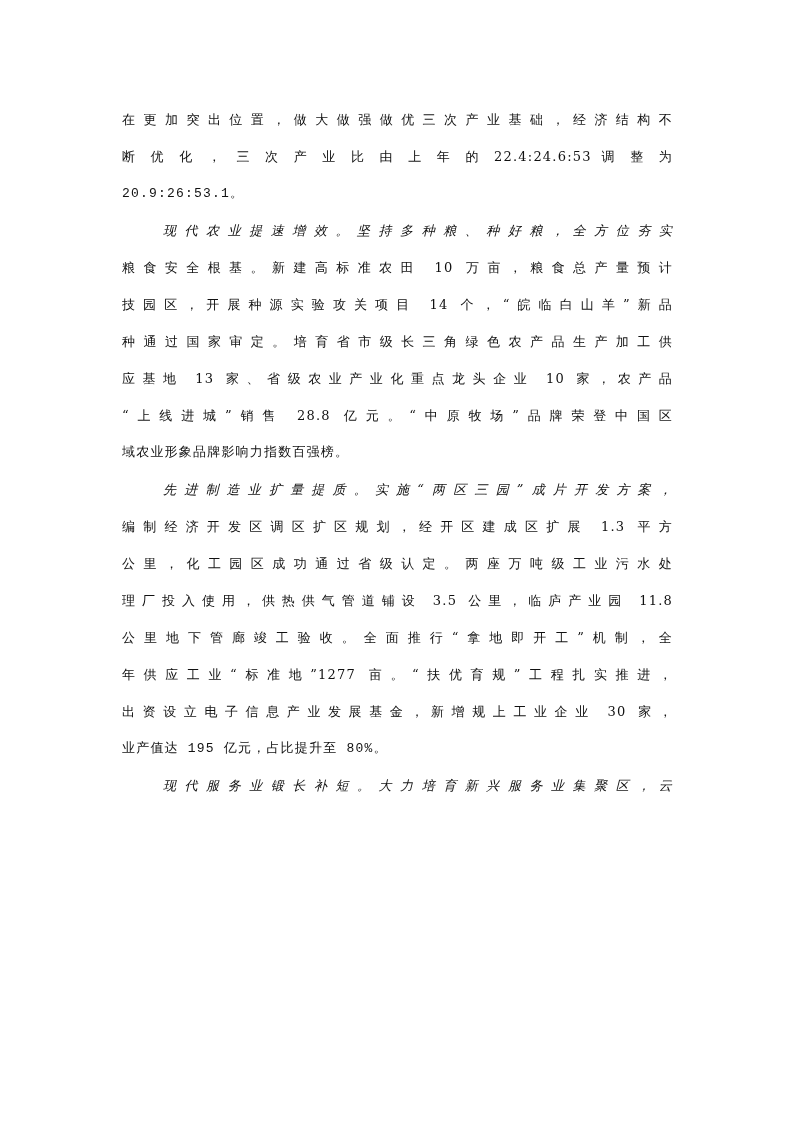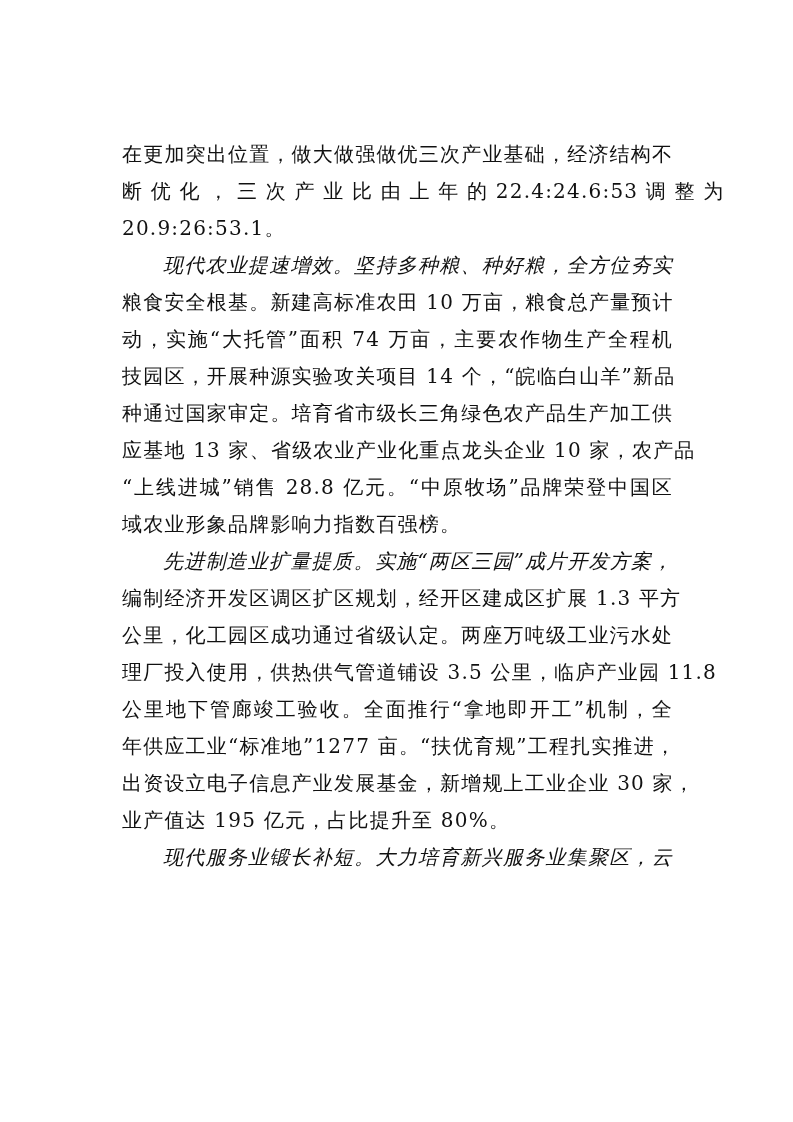--- a/index.html
+++ b/index.html
@@ -1,43 +1,42 @@
 <!DOCTYPE html>
 <html><head>
 <meta charset="utf-8">
 <style>
   html, body { margin: 0; padding: 0; background: #ffffff; }
   body { width: 793px; height: 1122px; position: relative; overflow: hidden; }
   .page { position: absolute; left: 0; top: 0; width: 793px; height: 1122px; background: #fff; }
   .content {
     position: absolute; left: 122px; top: 101px; width: 551px;
     font-family: "DejaVu Serif", "Liberation Serif", serif;
-    font-size: 20px; line-height: 37px; color: #111;
-    text-align: justify; letter-spacing: 1.2px; margin-top: 35px;
+    font-size: 13px; line-height: 37px; color: #111;
+    text-align: justify; letter-spacing: 1.2px;
   }
   .line { display: block; height: 37px; white-space: nowrap; text-align: justify; text-align-last: justify; }
-  .line.last { text-align-last: left; }
+  .line.last { text-align-last: left; font-family: Liberation Mono, monospace; }
   .indent { padding-left: 41px; font-style: italic; }
 </style>
 </head>
 <body>
 
 <div class="page">
   <div class="content">
 
     <div>
       <span class="line">在更加突出位置，做大做强做优三次产业基础，经济结构不</span>
       <span class="line">断 优 化 ， 三 次 产 业 比 由 上 年 的 22.4:24.6:53 调 整 为</span>
       <span class="line last">20.9:26:53.1。</span>
     </div>
 
     <div>
       <span class="line indent">现代农业提速增效。坚持多种粮、种好粮，全方位夯实</span>
       <span class="line">粮食安全根基。新建高标准农田 10 万亩，粮食总产量预计</span>
-      <span class="line">动，实施“大托管”面积 74 万亩，主要农作物生产全程机</span>
       <span class="line">技园区，开展种源实验攻关项目 14 个，“皖临白山羊”新品</span>
       <span class="line">种通过国家审定。培育省市级长三角绿色农产品生产加工供</span>
       <span class="line">应基地 13 家、省级农业产业化重点龙头企业 10 家，农产品</span>
       <span class="line">“上线进城”销售 28.8 亿元。“中原牧场”品牌荣登中国区</span>
       <span class="line last">域农业形象品牌影响力指数百强榜。</span>
     </div>
 
     <div>
       <span class="line indent">先进制造业扩量提质。实施“两区三园”成片开发方案，</span>
       <span class="line">编制经济开发区调区扩区规划，经开区建成区扩展 1.3 平方</span>

